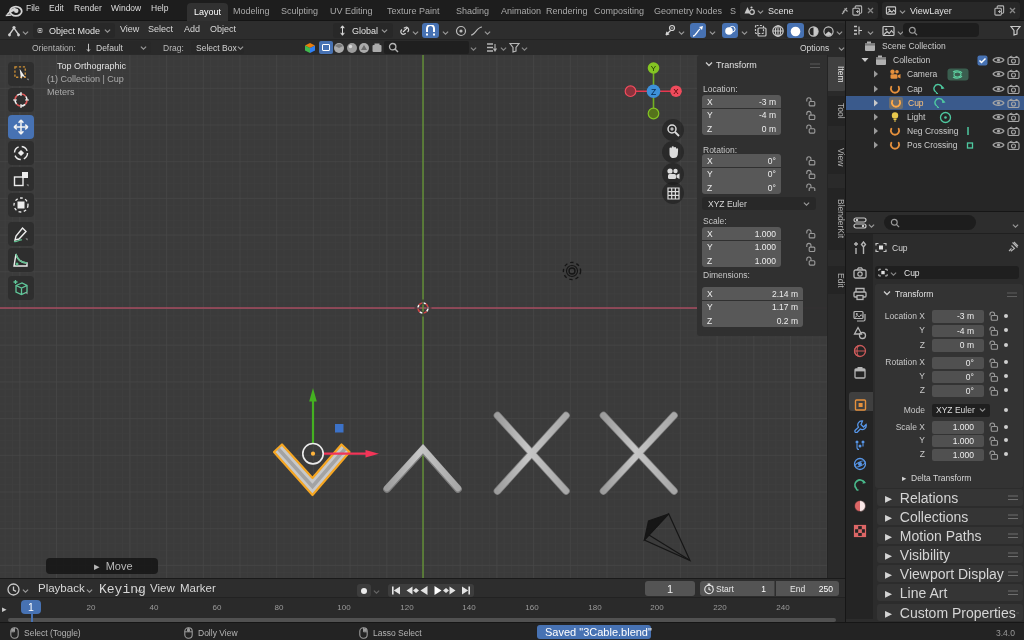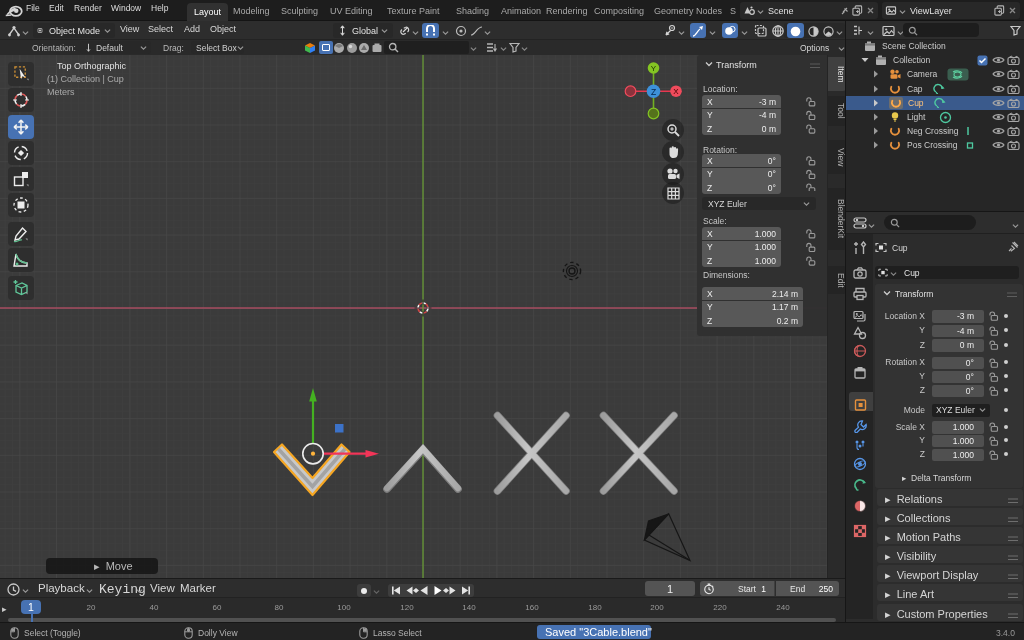--- a/index.html
+++ b/index.html
@@ -43,21 +43,21 @@
 #outliner { left:845px; top:21px; width:179px; height:190px; background:#262626; border-left:1px solid #161616; }
 #outliner .hdr { position:absolute; left:0; top:0; width:179px; height:19px; background:#2d2d2d; border-bottom:1px solid #202020;}
 .orow { position:absolute; left:0; width:179px; height:14px; display:flex; align-items:center; color:#cccccc; font-size:8.5px; }
 .orow.sel { background:#3a5a8c; }
 
 
 #props { left:845px; top:211px; width:179px; height:411px; background:#2c2c2c; border-left:1px solid #161616; border-top:1px solid #161616;}
 #ptabs { position:absolute; left:0; width:27px; background:#242424; }
 .prow { position:absolute; font-size:8.5px; color:#c8c8c8; }
 .pfield { position:absolute; background:#505050; border-radius:2px; height:12.5px; color:#eeeeee; font-size:8.5px; display:flex; align-items:center; justify-content:flex-end; padding:0 10px 0 6px; }
-.ppanel { position:absolute; left:31px; width:146px; height:17px; background:#353535; border-radius:3px; color:#d5d5d5; font-size:11px; display:flex; align-items:flex-end; }
+.ppanel { position:absolute; left:31px; width:146px; height:17px; background:#353535; border-radius:3px; color:#d5d5d5; font-size:14px; display:flex; align-items:center; }
 
 
 #tl { left:0; top:578px; width:845px; height:44px; background:#2d2d2d; border-top:1px solid #1a1a1a; box-sizing:border-box; }
 #tlruler { position:absolute; left:0; top:18px; width:845px; height:26px; background:#2a2a2a; border-top:1px solid #222; }
 .tnum { position:absolute; top:5px; color:#9a9a9a; font-size:8px; transform:translateX(-50%); }
 
 
 #status { left:0; top:622px; width:1024px; height:18px; background:#232323; border-top:1px solid #161616; color:#b5b5b5; font-size:8.5px; }
 .chev { display:inline-block; width:7px; height:7px; }
 </style>
@@ -1123,21 +1123,21 @@
           <rect x="80.4" y="0.5" width="1.6" height="8"></rect>
     </g>
   </svg>
 
   <div class="abs" style="left:645px;top:2px;width:50px;height:15px;background:#545454;border-radius:3px;color:#f0f0f0;font-size:11px;display:flex;align-items:center;justify-content:center;">1</div>
   <div class="abs" style="left:700px;top:2px;width:75px;height:15px;background:#545454;border-radius:3px 0 0 3px;border-right:1px solid #3f3f3f;color:#e8e8e8;font-size:8.5px;display:flex;align-items:center;">
     <svg style="margin-left:3px" width="12" height="12" viewBox="0 0 13 13">
           <circle cx="6.5" cy="7" r="4.6" fill="none" stroke="#ededed" stroke-width="1.2"></circle>
           <path d="M6.5 4.7 V7 l1.8 .9 M5 1.2 h3 M6.5 1.2 v1.3 M10 3 l1 1" stroke="#ededed" stroke-width="1.2" fill="none"></path>
         </svg>
-    <span style="margin-left:23px;">Start</span>
+    <span style="margin-left:1px;">Start</span>
         <span style="margin-left:auto;margin-right:8px;color:#fff;">1</span>
   </div>
   <div class="abs" style="left:776px;top:2px;width:63px;height:15px;background:#545454;border-radius:0 3px 3px 0;color:#e8e8e8;font-size:8.5px;display:flex;align-items:center;">
         <span style="margin-left:14px;">End</span>
         <span style="margin-left:auto;margin-right:6px;color:#fff;">250</span>
       </div>
 
   <div class="abs" id="tlruler">
     <span class="tnum" style="left:91px;">20</span>
     <span class="tnum" style="left:154px;">40</span>

